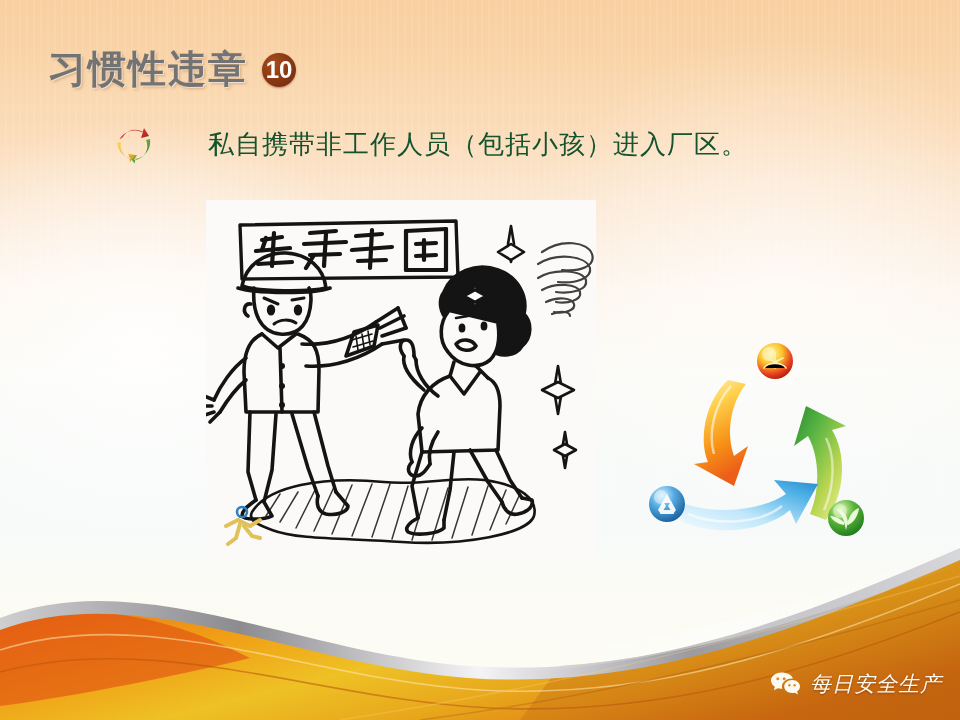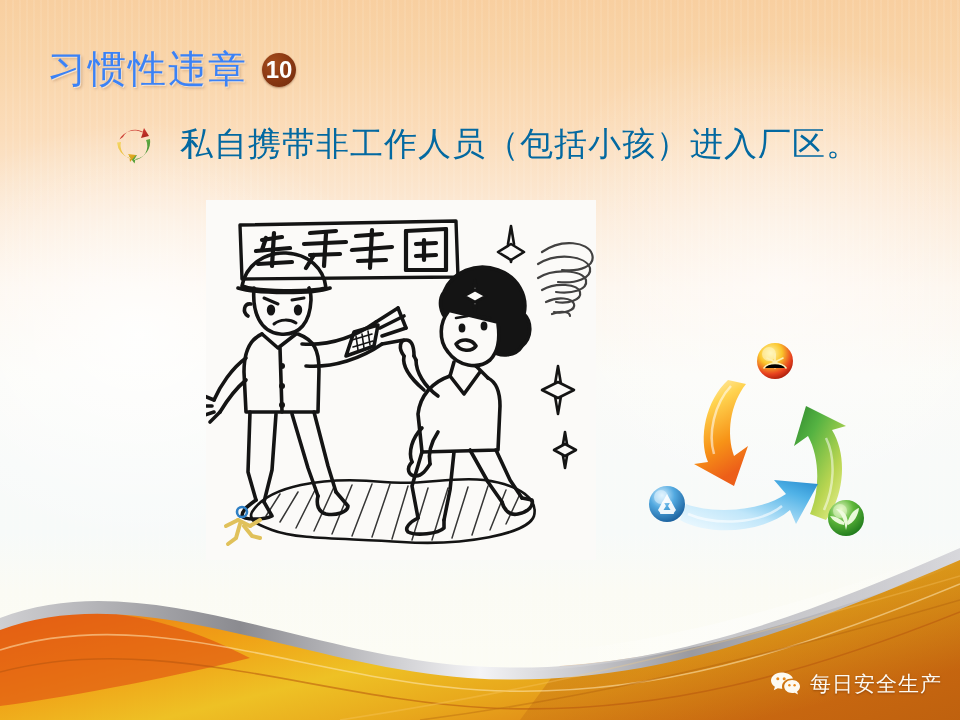--- a/index.html
+++ b/index.html
@@ -54,22 +54,22 @@
     opacity:.5;
   }
 
   
   .title-row {
     position:absolute; left:48px; top:44px;
     display:flex; align-items:center; gap:14px;
   }
   .title-text {
     font-size:38px;
-    font-weight:400;
-    color:#3b82f6;
+    font-weight:700;
+    color:#737373;
     letter-spacing:2px;
     text-shadow:1px 1px 0 rgba(255,255,255,.55), 2px 2px 3px rgba(120,60,20,.28);
     white-space:nowrap;
   }
   .title-badge {
     width:34px; height:34px; border-radius:50%;
     background:radial-gradient(circle at 34% 30%, #a44d1d 0%, #8d3a13 45%, #6e2a0c 100%);
     color:#fff;
     font-family:"Liberation Sans", sans-serif;
     font-size:24px; font-weight:700;
@@ -78,24 +78,25 @@
     line-height:1;
   }
 
   
   .bullet-row {
     position:absolute; left:110px; top:120px;
     display:flex; align-items:center; gap:22px;
   }
   .bullet-icon { width:48px; height:48px; flex:0 0 auto; }
   .bullet-text {
-    font-size:33px;
-    color:#0369a1;
+    font-size:26px;
+    color:#14532d;
     letter-spacing:1px;
     white-space:nowrap;
+    margin-left:28px;
   }
 
   
   .cartoon-panel {
     position:absolute; left:206px; top:200px;
     width:390px; height:360px;
     background:#fbfaf8;
     overflow:hidden;
   }
   .cartoon-svg { display:block; width:390px; height:360px; }
@@ -120,20 +121,21 @@
     position:absolute; right:18px; bottom:22px;
     display:flex; align-items:center; gap:9px;
   }
   .wm-icon { width:31px; height:26px; flex:0 0 auto; }
   .wm-text {
     font-size:21px;
     color:#fdfaf2;
     letter-spacing:1px;
     text-shadow:0 1px 2px rgba(110,45,5,.6);
     white-space:nowrap;
+    font-style:italic;
   }
 </style>
 </head>
 <body>
 
 <div id="slide">
 
   <div class="bg-base"></div>
   <div class="bg-glow-left"></div>
   <div class="bg-glow-right"></div>

